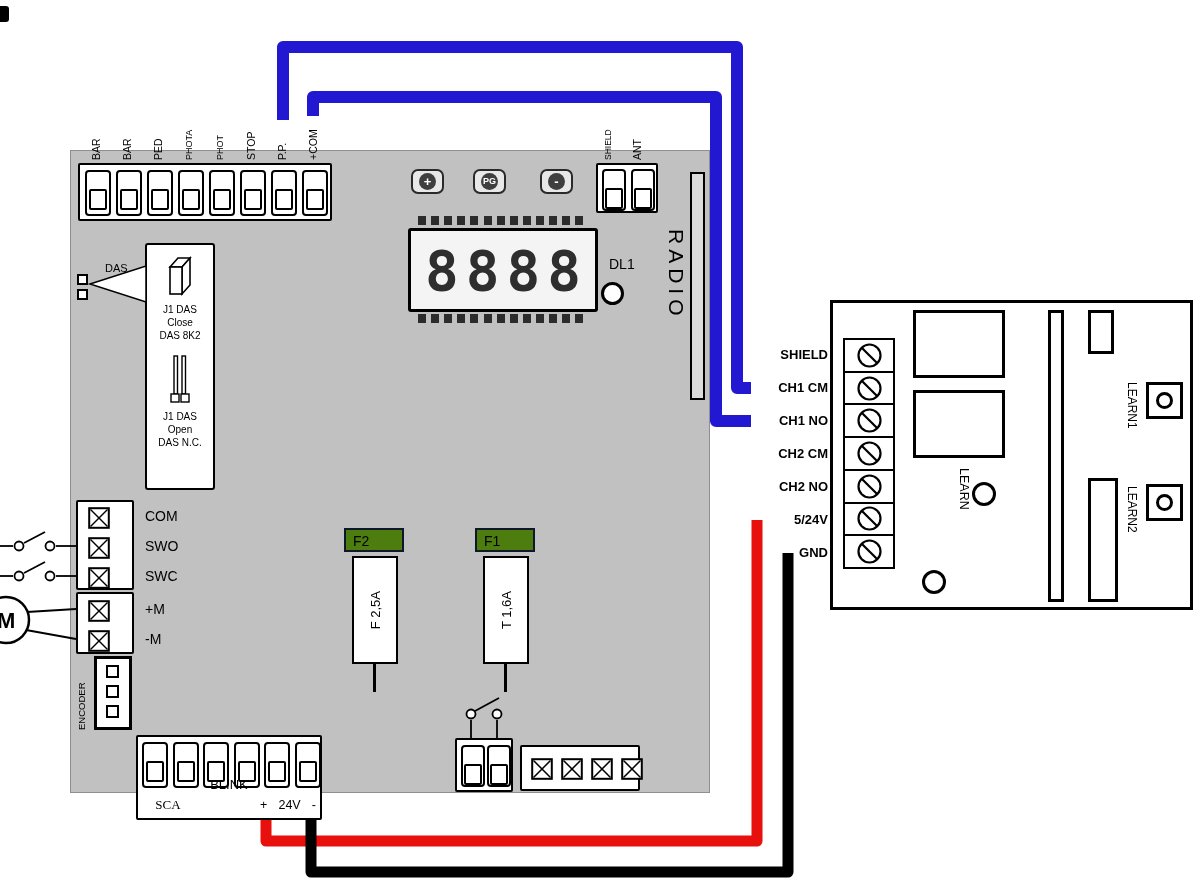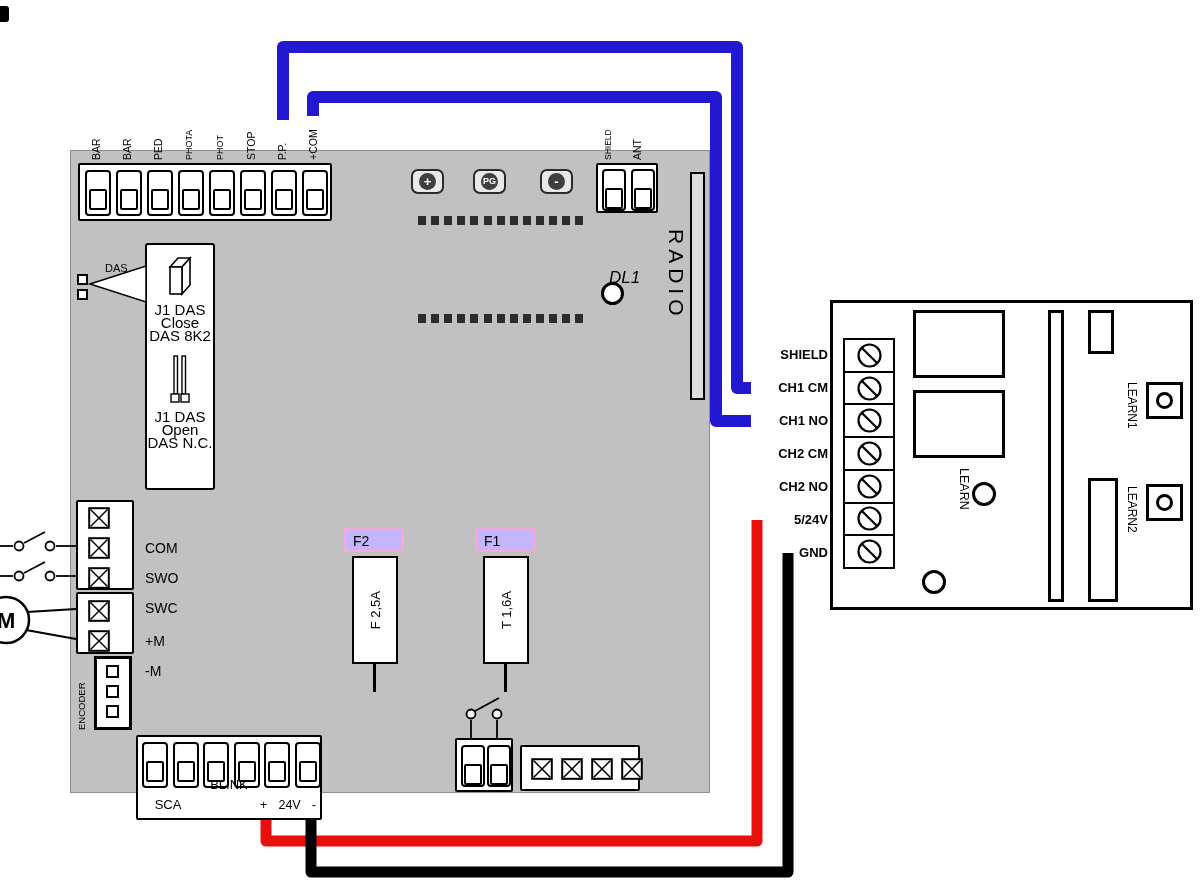--- a/index.html
+++ b/index.html
@@ -22,25 +22,25 @@
               line-height:1; padding:0 2px; }
   .btn .cap.pg { font-size:9px; }
   .display { position:absolute; left:408px; top:228px; width:190px; height:84px; background:#f4f4f4;
              border:3px solid #000; border-radius:3px; display:flex; align-items:center; justify-content:center; }
   .digits { font-family:"DejaVu Sans Mono", monospace; font-size:56px; font-weight:bold; color:#2e2e2e;
             letter-spacing:7px; margin-right:-7px; }
   .pins { position:absolute; height:9px; background:repeating-linear-gradient(90deg,#2c2c2c 0 8px,transparent 8px 13.1px); }
   .led { position:absolute; width:23px; height:23px; border:3px solid #000; border-radius:50%; background:#fff; }
   .dasbox { position:absolute; left:145px; top:243px; width:70px; height:247px; background:#fff;
             border:2px solid #000; border-radius:3px; display:flex; flex-direction:column; align-items:center; }
-  .dastext { font-size:15px; line-height:13px; text-align:center; }
-  .llabel { position:absolute; font-size:14px;margin-top:32px; }
+  .dastext { font-size:10px; line-height:13px; text-align:center; }
+  .llabel { position:absolute; font-size:14px; }
   .encbox { position:absolute; left:94px; top:656px; width:38px; height:74px; background:#fff; border:3px solid #000; }
   .encsq { position:absolute; width:13px; height:13px; border:2px solid #000; background:#fff; }
-  .fuselabel { position:absolute; width:60px; height:24px; background:#c4b5fd; border:2px solid #f9a8d4;
+  .fuselabel { position:absolute; width:60px; height:24px; background:#4d7c0f; border:2px solid #0f172a;
                font-size:14px; padding:3px 0 0 7px; }
   .fusebody { position:absolute; width:46px; height:108px; background:#fff; border:2px solid #000;
               display:flex; align-items:center; justify-content:center; }
   .fusestem { position:absolute; width:3px; height:28px; background:#000; }
   .module { position:absolute; left:830px; top:300px; width:363px; height:310px; background:#fff; border:3px solid #000; }
   .screwcol { position:absolute; left:843px; top:338px; width:52px; height:231px; background:#fff;
               border:2px solid #000; display:flex; flex-direction:column; }
   .screwcell { flex:1; display:flex; align-items:center; justify-content:center; border-top:2px solid #000; }
   .screwcell:first-child { border-top:none; }
   .relay { position:absolute; width:92px; height:68px; background:#fff; border:3px solid #000; }
@@ -96,22 +96,25 @@
     <span class="cap">+</span>
   </div>
   <div class="btn" style="left:473px;top:169px;">
     <span class="cap pg">PG</span>
   </div>
   <div class="btn" style="left:540px;top:169px;">
     <span class="cap">-</span>
   </div>
 
   <div class="pins" style="left:418px;top:216px;width:170px;"></div>
+  <div class="display">
+    <span class="digits">8888</span>
+  </div>
   <div class="pins" style="left:418px;top:314px;width:170px;"></div>
-  <div class="abs" style="left:602px;top:268px;font-size:17px;font-style:italic;">DL1</div>
+  <div class="abs" style="left:602px;top:256px;font-size:14px;">DL1</div>
   <div class="led" style="left:601px;top:282px;"></div>
 
   <div class="radio vdown">RADIO</div>
   <div class="bar" style="left:690px;top:172px;width:15px;height:228px;"></div>
 
   <div class="abs" style="left:98px;top:262px;font-size:11px;">DAS</div>
   <div class="abs" style="left:77px;top:274px;width:11px;height:11px;border:2px solid #000;background:#fff;"></div>
   <div class="abs" style="left:77px;top:289px;width:11px;height:11px;border:2px solid #000;background:#fff;"></div>
 
   <div class="dasbox">
@@ -203,21 +206,21 @@
   <div class="fusestem" style="left:504px;top:664px;"></div>
 
   <div class="strip" style="left:136px;top:735px;width:186px;height:85px;">
     <div class="term" style="left:4px;top:5px;"></div>
     <div class="term" style="left:35px;top:5px;"></div>
     <div class="term" style="left:65px;top:5px;"></div>
     <div class="term" style="left:96px;top:5px;"></div>
     <div class="term" style="left:126px;top:5px;"></div>
     <div class="term" style="left:157px;top:5px;"></div>
   </div>
-  <div class="blabel" style="left:138px;top:797px;width:60px;">SCA</div>
+  <div class="blabel" style="left:138px;top:797px;width:60px;font-family:Liberation Serif, serif;">SCA</div>
   <div class="blabel" style="left:199px;top:777px;width:60px;">BLINK</div>
   <div class="powerrow" style="left:260px;top:798px;width:56px;">
     <span>+</span>
     <span>24V</span>
     <span>-</span>
   </div>
 
   <div class="strip" style="left:455px;top:738px;width:58px;height:54px;">
     <div class="term narrow" style="left:4px;top:5px;"></div>
     <div class="term narrow" style="left:30px;top:5px;"></div>

